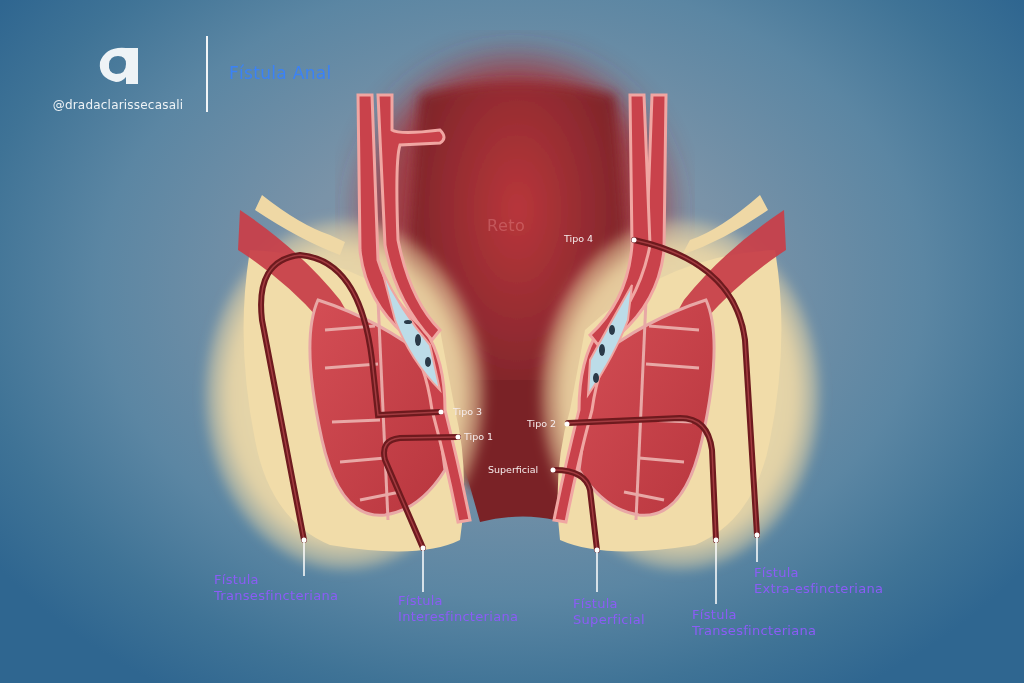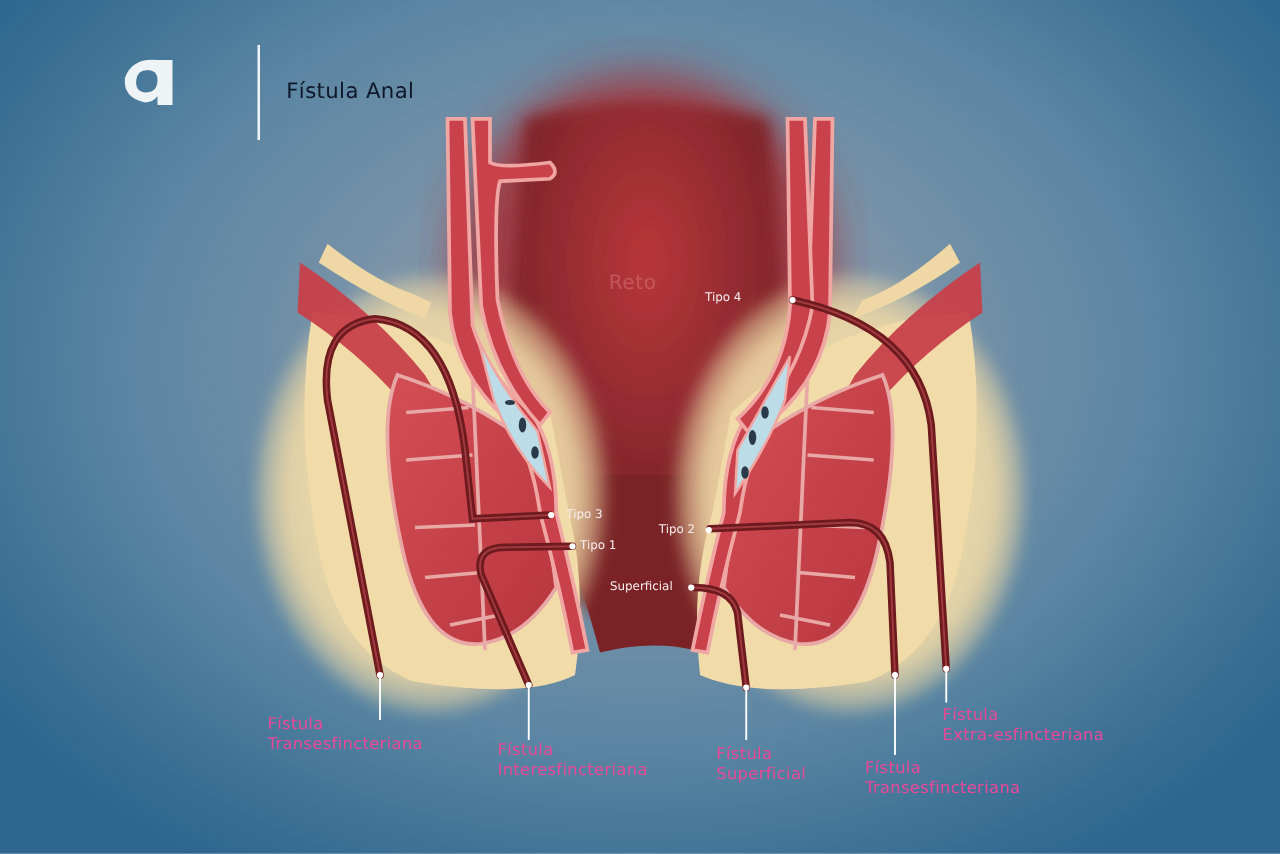--- a/index.html
+++ b/index.html
@@ -2,22 +2,22 @@
 <html><head>
 <meta charset="utf-8">
 <style>
   html,body{margin:0;padding:0;}
   body{width:1024px;height:683px;overflow:hidden;position:relative;font-family:"DejaVu Sans","Liberation Sans",sans-serif;
     background: radial-gradient(ellipse 62% 70% at 50% 42%, #8a98a8 0%, #7a93a8 35%, #5b86a3 65%, #3f7396 85%, #2f6690 100%);}
   .stage{position:absolute;left:0;top:0;width:1024px;height:683px;}
   .brand{position:absolute;left:48px;top:40px;width:140px;text-align:center;}
   .brand-handle{display:block;color:#eef3f6;font-size:12px;letter-spacing:0.2px;margin-top:6px;white-space:nowrap;}
   .divider{position:absolute;left:206px;top:36px;width:2px;height:76px;background:#f2f5f7;}
-  .title{position:absolute;left:229px;top:63px;color:#0f172a;font-size:17px;letter-spacing:0.3px;}
-  .lbl{position:absolute;color:#ec4899;font-size:13px;line-height:16px;letter-spacing:0.3px;white-space:nowrap;}
+  .title{position:absolute;left:229px;top:63px;color:#3b82f6;font-size:17px;letter-spacing:0.3px;}
+  .lbl{position:absolute;color:#8b5cf6;font-size:13px;line-height:16px;letter-spacing:0.3px;white-space:nowrap;}
   .tag{position:absolute;color:#f6ecec;font-size:9.5px;white-space:nowrap;}
   .reto{position:absolute;left:487px;top:216px;color:rgba(255,180,180,0.28);font-size:16px;letter-spacing:0.5px;}
 </style>
 </head>
 <body>
 
 <div class="stage">
   <svg width="1024" height="683" viewBox="0 0 1024 683" style="position:absolute;left:0;top:0;">
     <defs>
       <radialGradient id="rectumGrad" cx="50%" cy="30%" r="60%">
@@ -133,20 +133,23 @@
       <line x1="597" y1="550" x2="597" y2="592"></line>
       <line x1="716" y1="540" x2="716" y2="604"></line>
       <line x1="757" y1="535" x2="757" y2="562"></line>
     </g>
 
     <g transform="translate(96,44)">
       <path d="M30 4 Q10 2 4 18 Q2 34 20 38 Q26 38 30 33 L30 40 L42 40 L42 4 Z M22 12 Q30 12 30 20 Q30 30 20 30 Q12 29 13 20 Q14 12 22 12 Z" fill="#eef3f6" fill-rule="evenodd"></path>
     </g>
   </svg>
 
+  <div class="brand" style="top:92px;">
+    <span class="brand-handle">@dradaclarissecasali</span>
+  </div>
   <div class="divider"></div>
   <div class="title">Fístula Anal</div>
 
   <div class="reto">Reto</div>
 
   <div class="tag" style="left:564px;top:233px;">Tipo 4</div>
   <div class="tag" style="left:453px;top:406px;">Tipo 3</div>
   <div class="tag" style="left:464px;top:431px;text-align:center;">Tipo 1</div>
   <div class="tag" style="left:527px;top:418px;">Tipo 2</div>
   <div class="tag" style="left:488px;top:464px;">Superficial</div>

